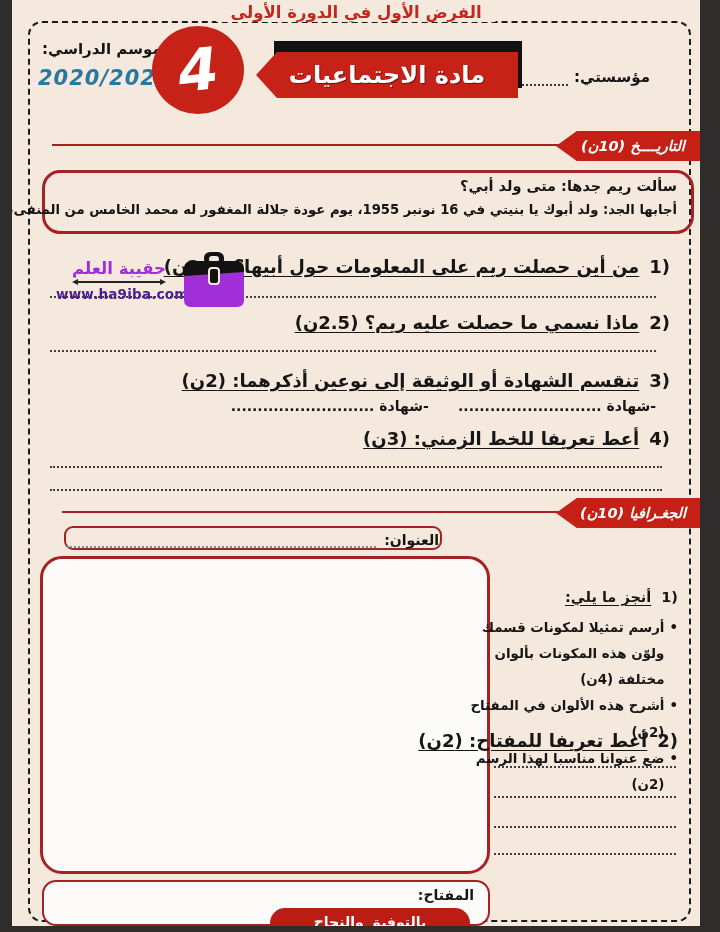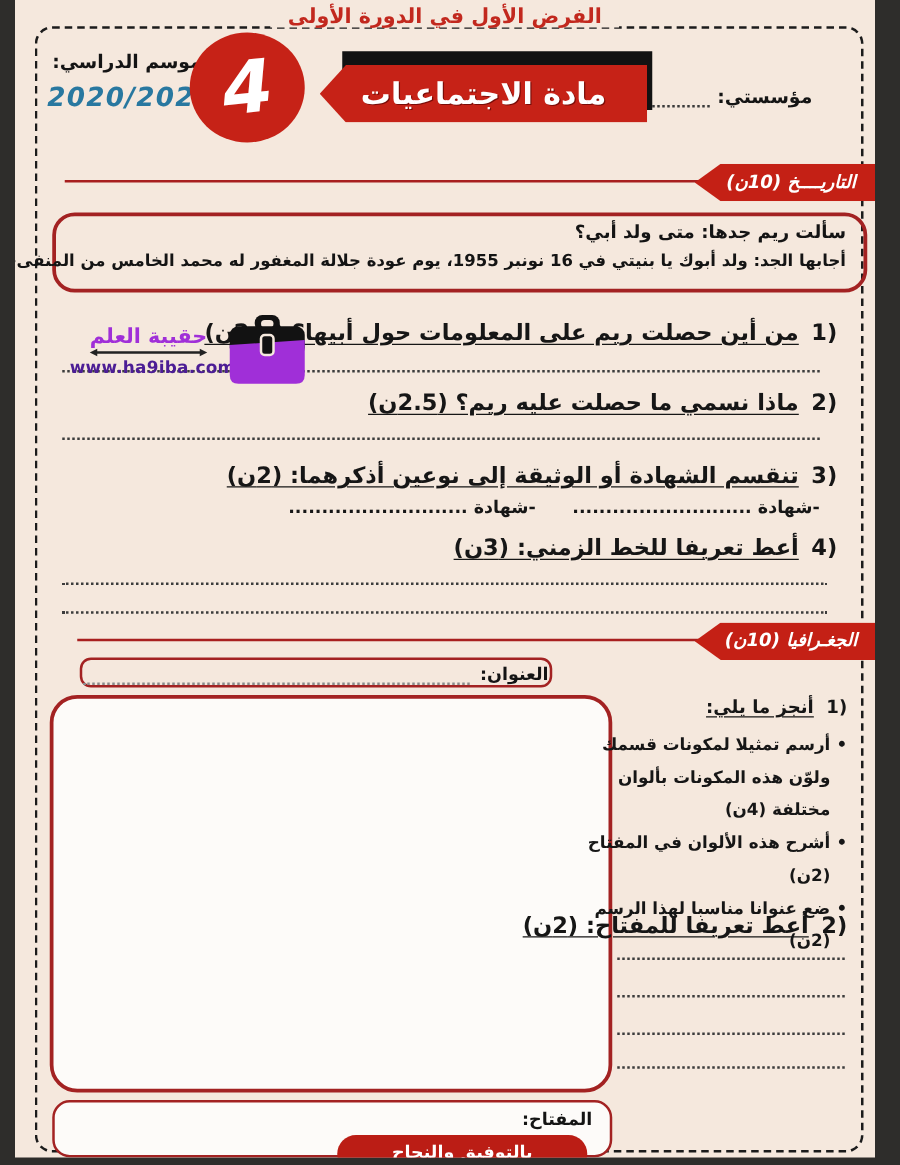--- a/index.html
+++ b/index.html
@@ -55,21 +55,21 @@
   .logo-divider:before{left:-4px;border-right:6px solid #222;}
   .logo-divider:after{right:-4px;border-left:6px solid #222;}
   .logo-url{color:#4c1d95;font-weight:bold;font-size:13.5px;letter-spacing:.2px;}
   
   .title-box{position:absolute;left:52px;top:526px;width:378px;height:24px;border:2.4px solid #a32222;
     border-radius:9px;display:flex;align-items:flex-end;direction:rtl;box-sizing:border-box;padding:0 1px;}
   .title-box .lbl{font-weight:bold;font-size:14px;color:#141414;margin-left:8px;}
   .title-box .dotline{flex:1;height:12px;border-bottom-color:#8a8a8a;}
   .draw-box{position:absolute;left:28px;top:556px;width:450px;height:318px;
     border:3px solid #a32222;border-radius:22px;box-sizing:border-box;background:#fdfbf9;}
-  .geo-col{position:absolute;right:22px;top:558px;width:212px;direction:rtl;}
+  .geo-col{position:absolute;right:22px;top:589px;width:212px;direction:rtl;}
   .geo-q{font-weight:bold;font-size:14.5px;color:#161616;text-decoration:underline;
     text-underline-offset:3px;white-space:nowrap;}
   .geo-bullets{margin-top:10px;font-weight:600;font-size:13.4px;color:#161616;line-height:1.95;text-align:right;}
   .geo-bullets .b{display:flex;}
   .geo-bullets .marker{margin-left:5px;}
   .geo-q2{position:absolute;right:22px;top:730px;}
   .key-box{position:absolute;left:30px;top:880px;width:448px;height:46px;border:2.6px solid #a32222;
     border-radius:14px;box-sizing:border-box;direction:rtl;padding:3px 14px;background:#fdfbf9;}
   .key-box .lbl{font-weight:bold;font-size:14px;color:#141414;}
   .footer-pill{position:absolute;left:258px;top:908px;width:200px;height:30px;background:#bb1d15;

